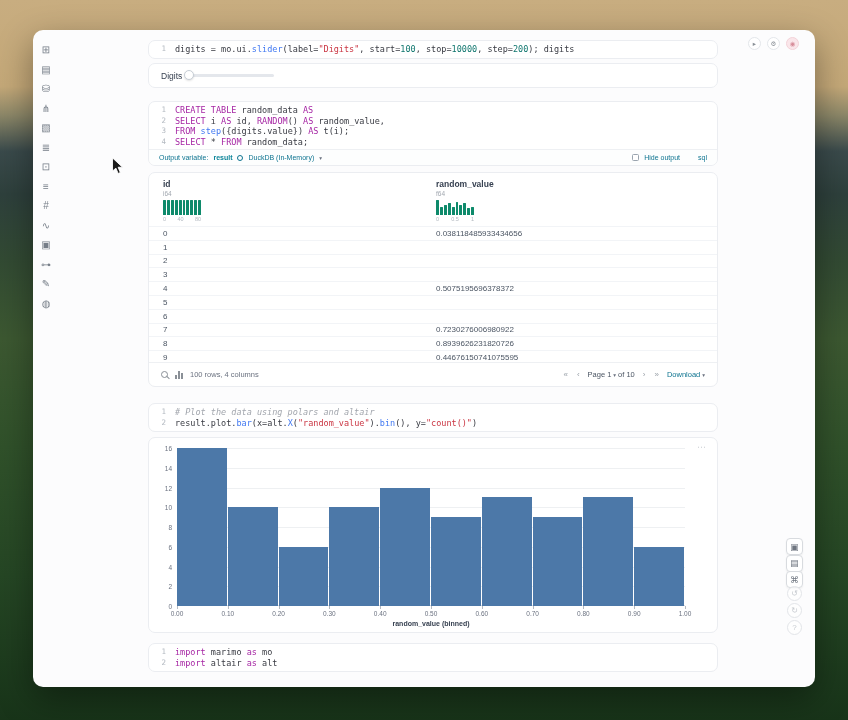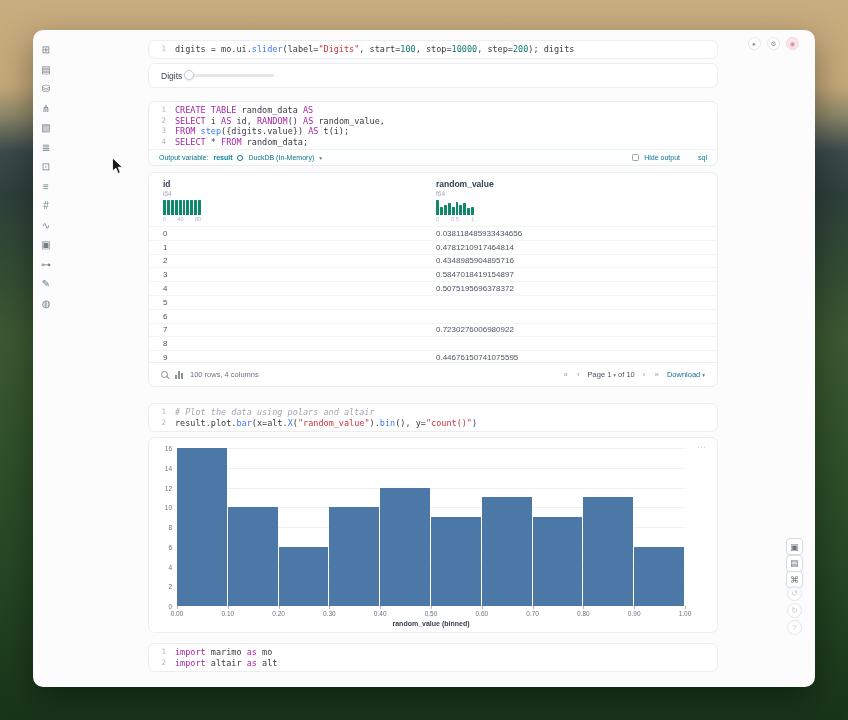--- a/index.html
+++ b/index.html
@@ -222,46 +222,44 @@
             </div>
         </div>
       </div>
       <div class="t-rows" id="table-body">
           <div class="t-row">
             <div class="t-c1">0</div>
             <div class="t-c2">0.038118485933434656</div>
           </div>
           <div class="t-row">
             <div class="t-c1">1</div>
-            <div class="t-c2">0.4781210917464814</div>
           </div>
           <div class="t-row">
             <div class="t-c1">2</div>
-            <div class="t-c2">0.4348985904895716</div>
           </div>
           <div class="t-row">
             <div class="t-c1">3</div>
-            <div class="t-c2">0.5847018419154897</div>
           </div>
           <div class="t-row">
             <div class="t-c1">4</div>
             <div class="t-c2">0.5075195696378372</div>
           </div>
           <div class="t-row">
             <div class="t-c1">5</div>
           </div>
           <div class="t-row">
             <div class="t-c1">6</div>
           </div>
           <div class="t-row">
             <div class="t-c1">7</div>
             <div class="t-c2">0.7230276006980922</div>
           </div>
           <div class="t-row">
             <div class="t-c1">8</div>
+            <div class="t-c2">0.8939626231820726</div>
           </div>
           <div class="t-row">
             <div class="t-c1">9</div>
             <div class="t-c2">0.44676150741075595</div>
           </div>
         </div>
       <div class="t-foot">
         <span class="icon-search"></span>
         <span class="icon-bars">
             <i></i>

